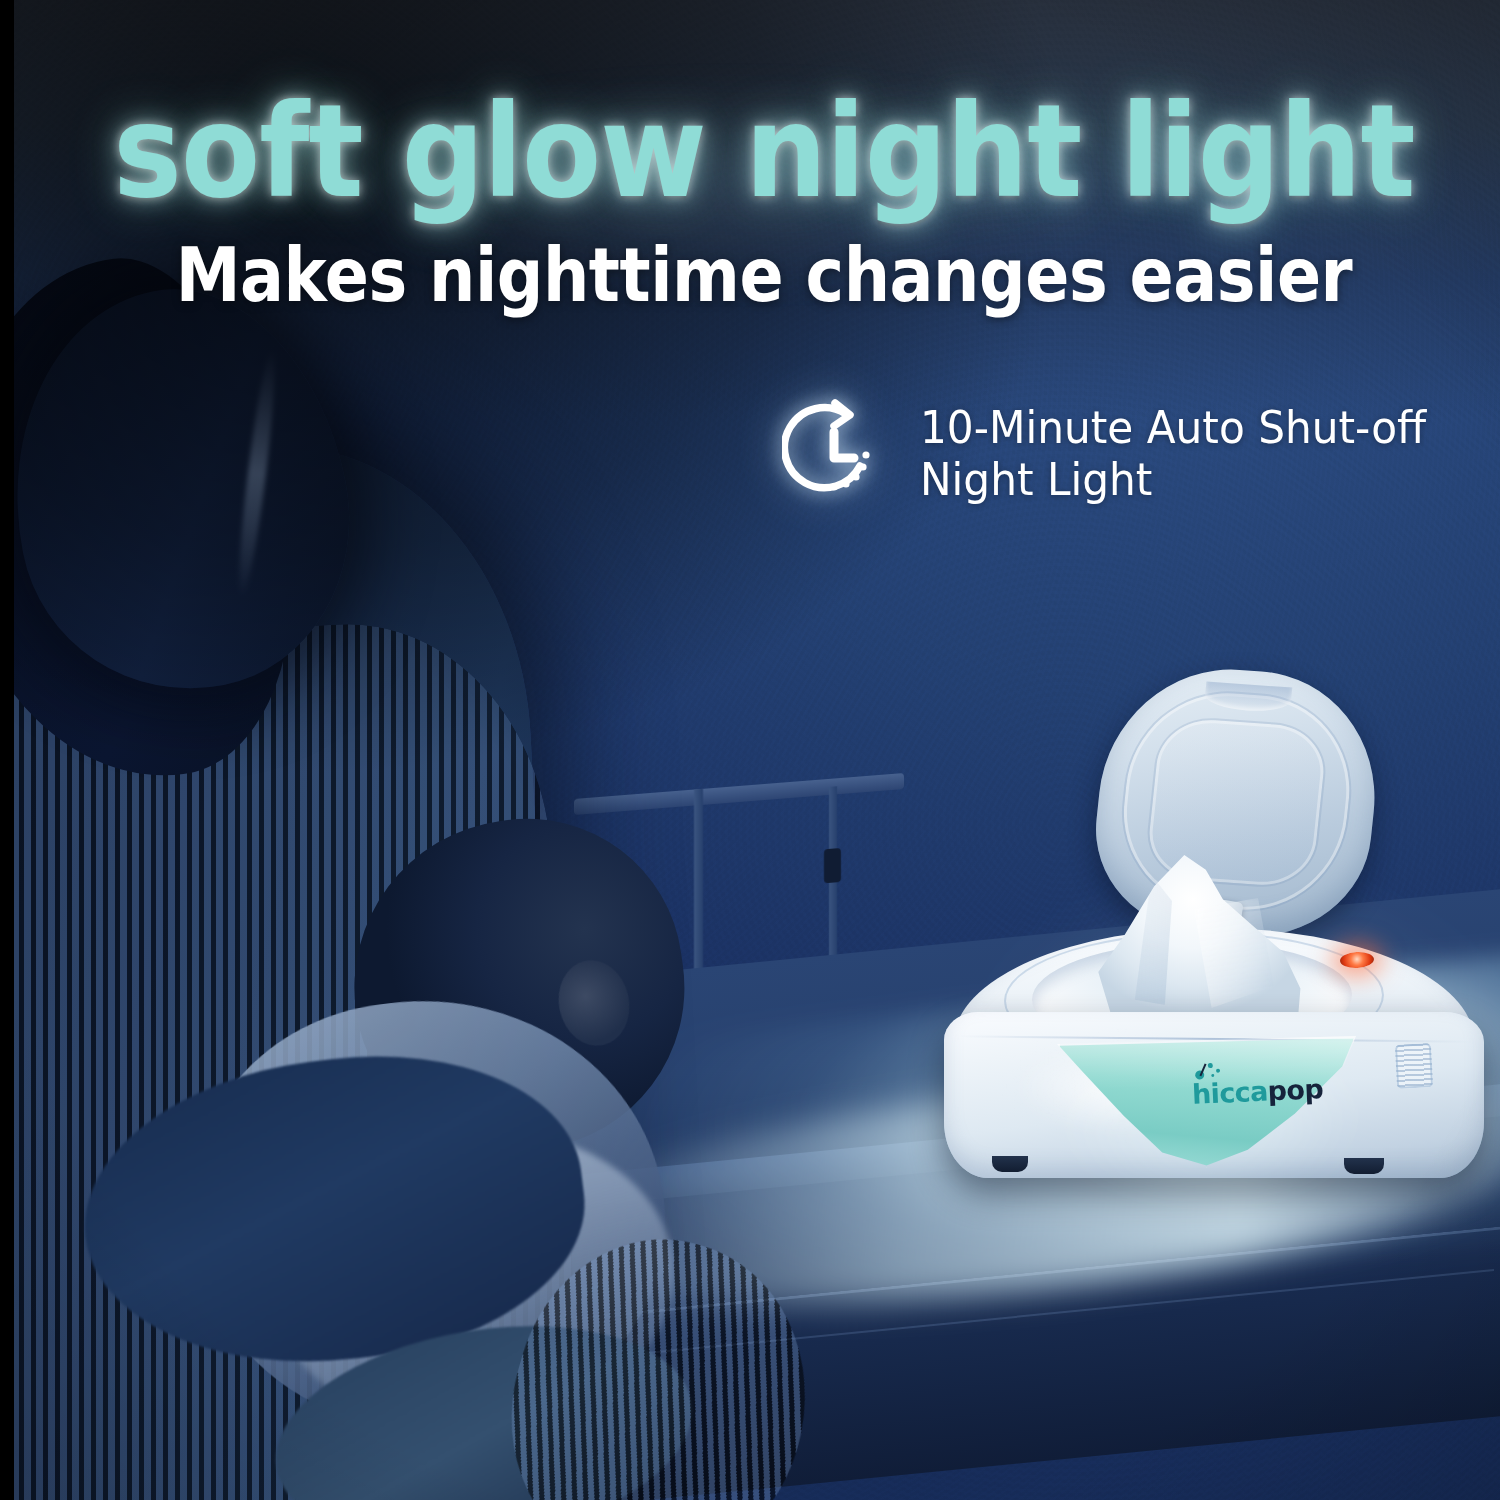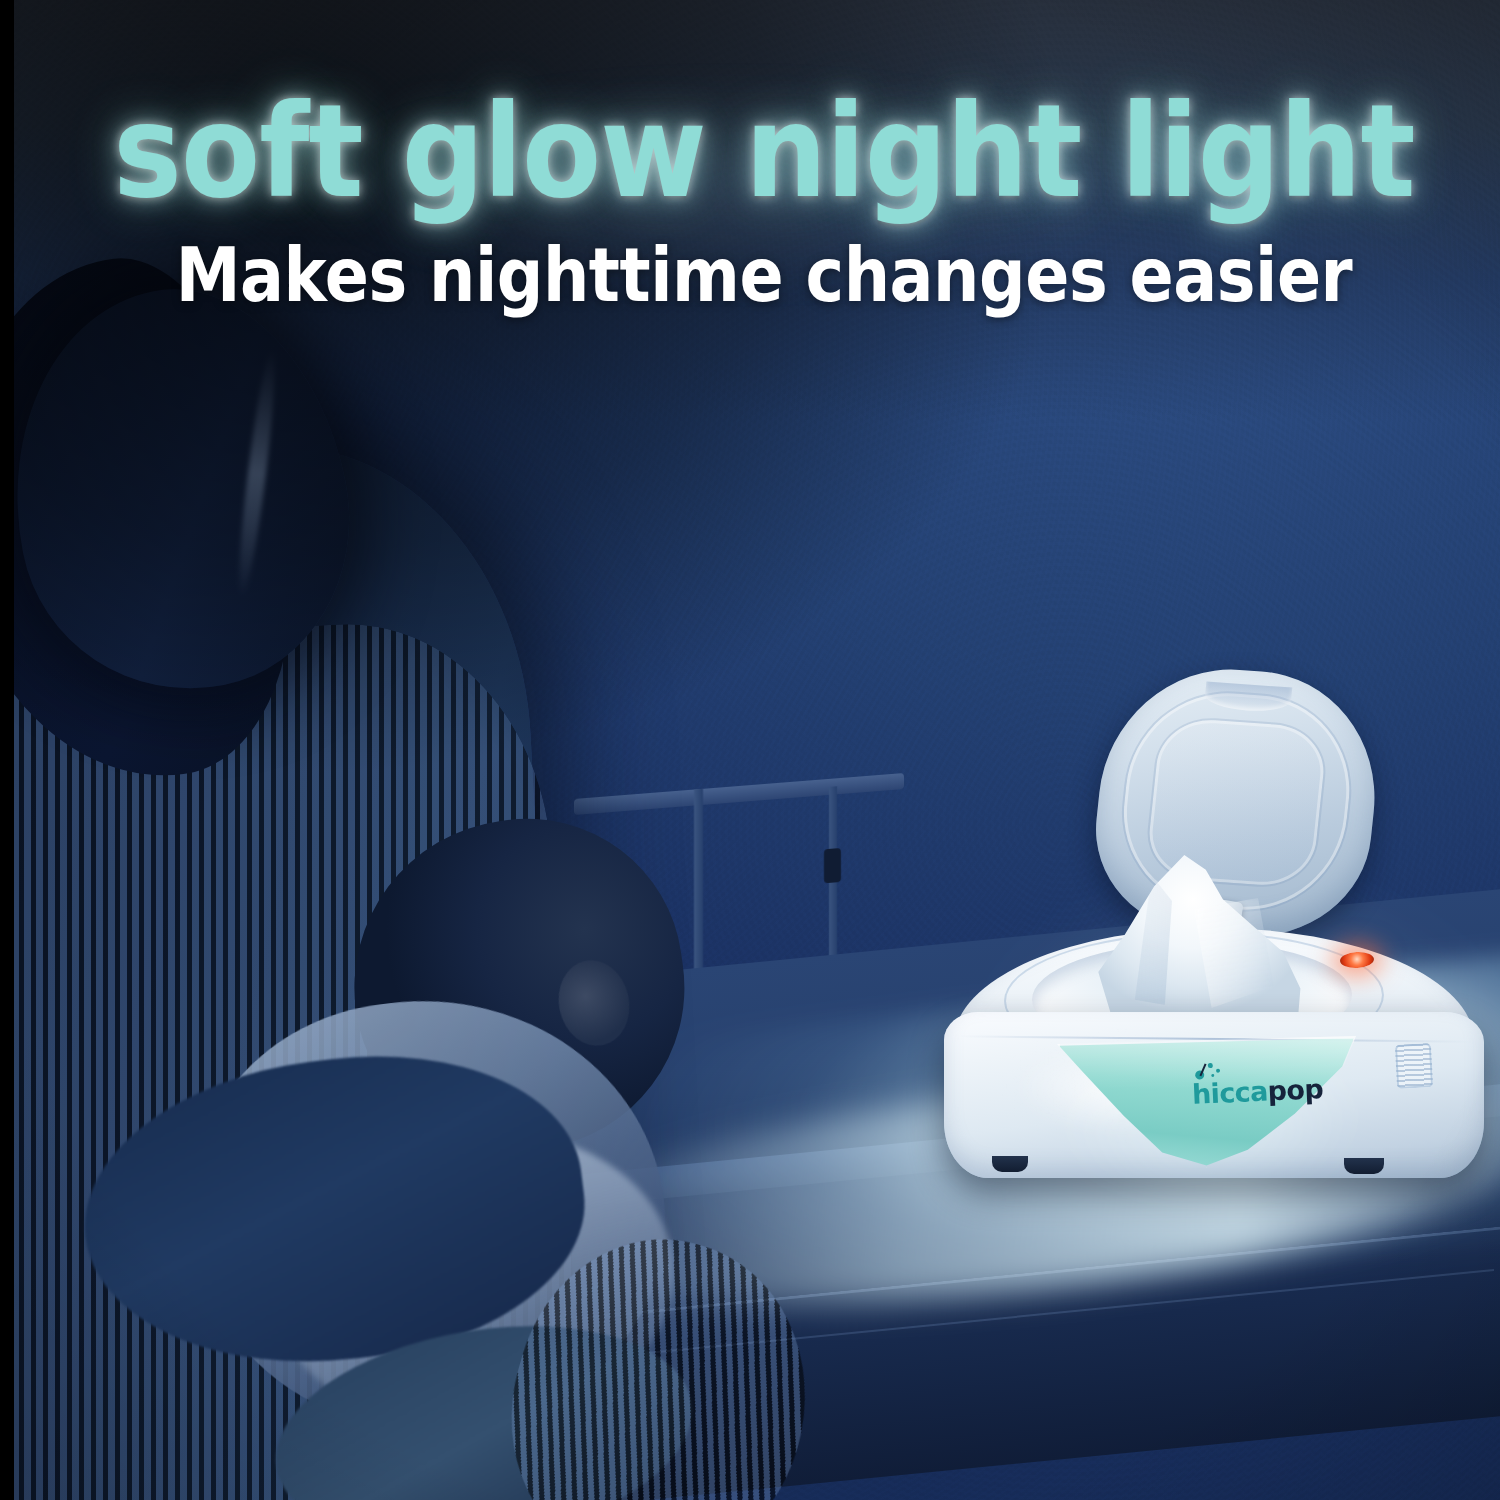--- a/index.html
+++ b/index.html
@@ -524,17 +524,33 @@
   </div>
 
   <div class="vignette"></div>
   <div class="title-halo"></div>
 
   <div class="headline">soft glow night light</div>
   <div class="subhead">Makes nighttime changes easier</div>
 
   <div class="features">
 
+    <div class="feat feat1">
+      <div class="feat-icon">
+        <svg viewBox="0 0 104 104" width="104" height="104" aria-hidden="true">
+          <path d="M64 16 A40 40 0 1 0 78 68" fill="none" stroke="#ffffff" stroke-width="7.5" stroke-linecap="round"></path>
+          <path d="M53 5 L68 17 L52 28" fill="none" stroke="#ffffff" stroke-width="7.5" stroke-linecap="round" stroke-linejoin="round"></path>
+          <path d="M52 34 L52 60 L72 60" fill="none" stroke="#ffffff" stroke-width="9" stroke-linecap="round" stroke-linejoin="round"></path>
+          <circle cx="84" cy="57" r="3.6" fill="#ffffff"></circle>
+          <circle cx="81" cy="69" r="3.6" fill="#ffffff"></circle>
+          <circle cx="74" cy="79" r="3.6" fill="#ffffff"></circle>
+          <circle cx="64" cy="86" r="3.6" fill="#ffffff"></circle>
+          <circle cx="52" cy="89" r="3.6" fill="#ffffff"></circle>
+        </svg>
+      </div>
+      <div class="feat-text">10-Minute Auto Shut-off
+Night Light</div>
+    </div>
 
 
   </div>
 
 </div>
 
 </body></html>

